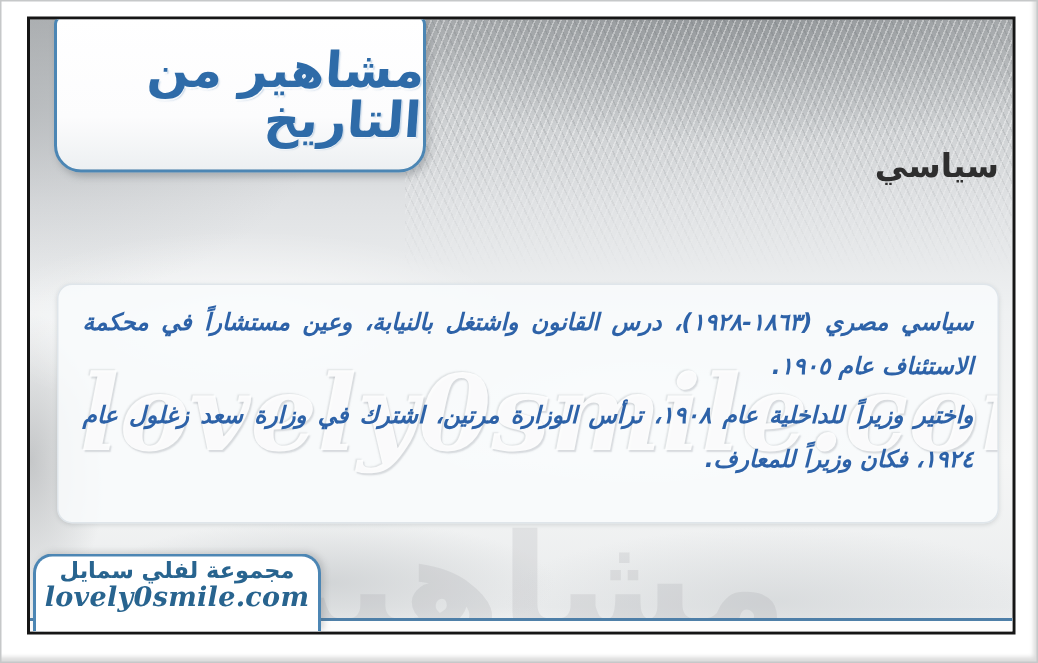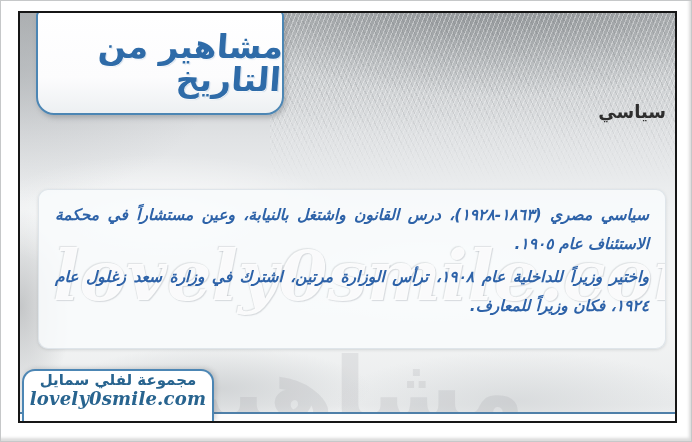--- a/index.html
+++ b/index.html
@@ -36,21 +36,21 @@
             box-shadow:2px 3px 5px rgba(95,100,105,.35);
             display:flex;align-items:center;justify-content:center;}
   .logo-text{direction:rtl;color:#2e6ba8;font-weight:bold;font-size:33px;line-height:1;
              text-shadow:0 1px 0 rgba(255,255,255,.8), 1px 1px 1px rgba(46,107,168,.25);
              transform:skewX(-4deg);}
 
   
   .title{position:absolute;right:8px;top:42px;direction:rtl;color:#8a1517;font-weight:bold;
          font-size:30px;line-height:34px;letter-spacing:0;}
   .subtitle{position:absolute;right:9px;top:88px;direction:rtl;color:#2e2e2e;font-weight:bold;
-            font-size:18px;line-height:22px;}
+            font-size:22px;line-height:22px;}
 
   
   .bio-box{position:absolute;left:18px;right:9px;top:176px;height:158px;
            background:rgba(248,250,252,.88);border:1px solid rgba(219,226,232,.9);
            border-radius:10px;box-shadow:0 1px 3px rgba(120,126,132,.25);
            overflow:hidden;}
   .bio-text{position:relative;z-index:3;direction:rtl;text-align:justify;
             padding:11px 16px 0 16px;color:#2d62a8;font-weight:bold;font-size:15.5px;line-height:29px;font-style:italic;}
   .bio-text p{margin:0;}
   .bio-text p + p{margin-top:4px;}

